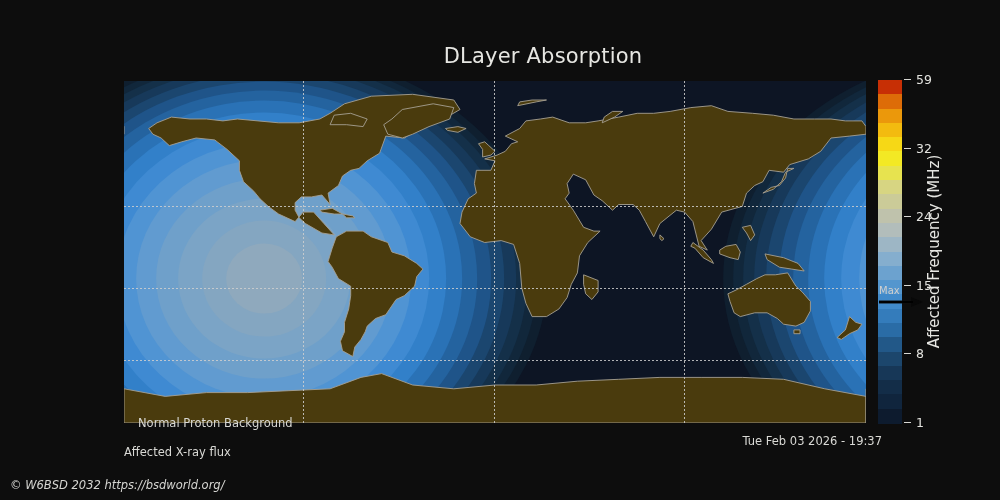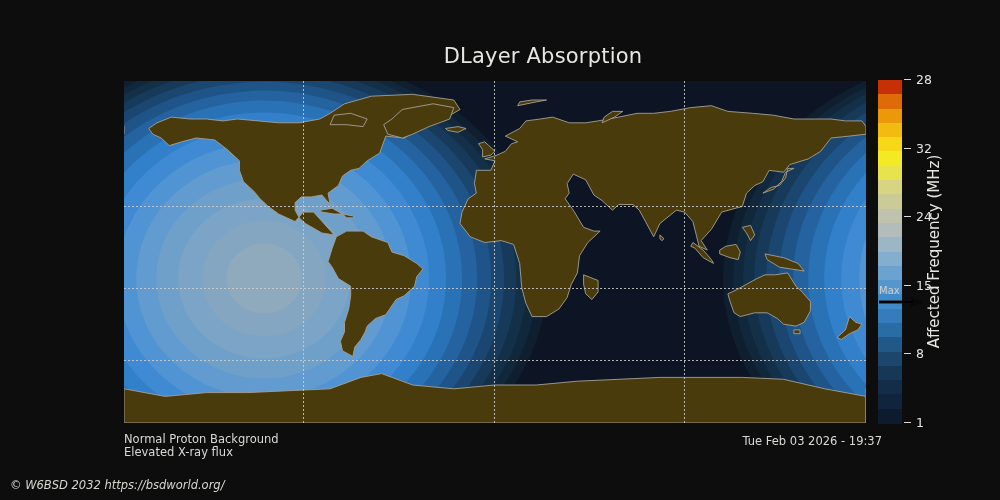--- a/index.html
+++ b/index.html
@@ -62,21 +62,21 @@
   .max-marker{position:absolute;left:879px;top:289px;width:60px;height:24px;text-align:right;}
   .max-marker .mx-text{
     position:absolute;left:0;top:0;font-size:10px;color:#cfcfcf;line-height:11px;
   }
   .max-marker svg{position:absolute;left:0;top:11px;}
 
   
   .note{
     position:absolute;left:124px;font-size:11.5px;color:#d9d9d5;line-height:15px;
   }
-  .note-1{top:432px;}
+  .note-1{top:416px;margin-left:14px;}
   .note-2{top:445px;}
   .stamp{
     position:absolute;left:0;top:434px;width:854px;text-align:right;
     font-size:11.5px;color:#d9d9d5;padding-left:28px;
   }
   .copyright{
     position:absolute;left:10px;top:478px;
     font-size:11.5px;font-style:italic;color:#d6d6d2;white-space:nowrap;
   }
 </style>
@@ -251,21 +251,21 @@
         <div class="cbar-band" style="top: 257.25px; height: 14.8917px; background: rgb(34, 88, 136);"></div>
         <div class="cbar-band" style="top: 271.542px; height: 14.8917px; background: rgb(28, 70, 108);"></div>
         <div class="cbar-band" style="top: 285.833px; height: 14.8917px; background: rgb(23, 55, 87);"></div>
         <div class="cbar-band" style="top: 300.125px; height: 14.8917px; background: rgb(19, 45, 72);"></div>
         <div class="cbar-band" style="top: 314.417px; height: 14.8917px; background: rgb(16, 37, 61);"></div>
         <div class="cbar-band" style="top: 328.708px; height: 14.8917px; background: rgb(13, 27, 46);"></div>
       </div>
     <div class="cbar-ticks" id="cbar-ticks">
         <div class="ctick" style="top: 0px;">
           <i></i>
-          <span>28</span>
+          <span>59</span>
         </div>
         <div class="ctick" style="top: 68.6px;">
           <i></i>
           <span>32</span>
         </div>
         <div class="ctick" style="top: 137.2px;">
           <i></i>
           <span>24</span>
         </div>
         <div class="ctick" style="top: 205.8px;">
@@ -288,16 +288,16 @@
     <span class="mx-text">Max</span>
     <svg width="48" height="12" viewBox="0 0 48 12">
       <path d="M0 6 H34" stroke="#101010" stroke-width="3" fill="none"></path>
       <path d="M0 6 H34" stroke="#0a0a0a" stroke-width="2.2" fill="none"></path>
       <polygon points="32,1 44,6 32,11" fill="#080808"></polygon>
       <path d="M0 6 H34" stroke="#000" stroke-width="2" fill="none"></path>
     </svg>
   </div>
 
   <div class="note note-1">Normal Proton Background</div>
-  <div class="note note-2">Elevated X-ray flux</div>
+  <div class="note note-2">Affected X-ray flux</div>
   <div class="stamp">Tue Feb 03 2026 - 19:37</div>
   <div class="copyright">© W6BSD 2032 https://bsdworld.org/</div>
 </div>
 
 </body></html>

